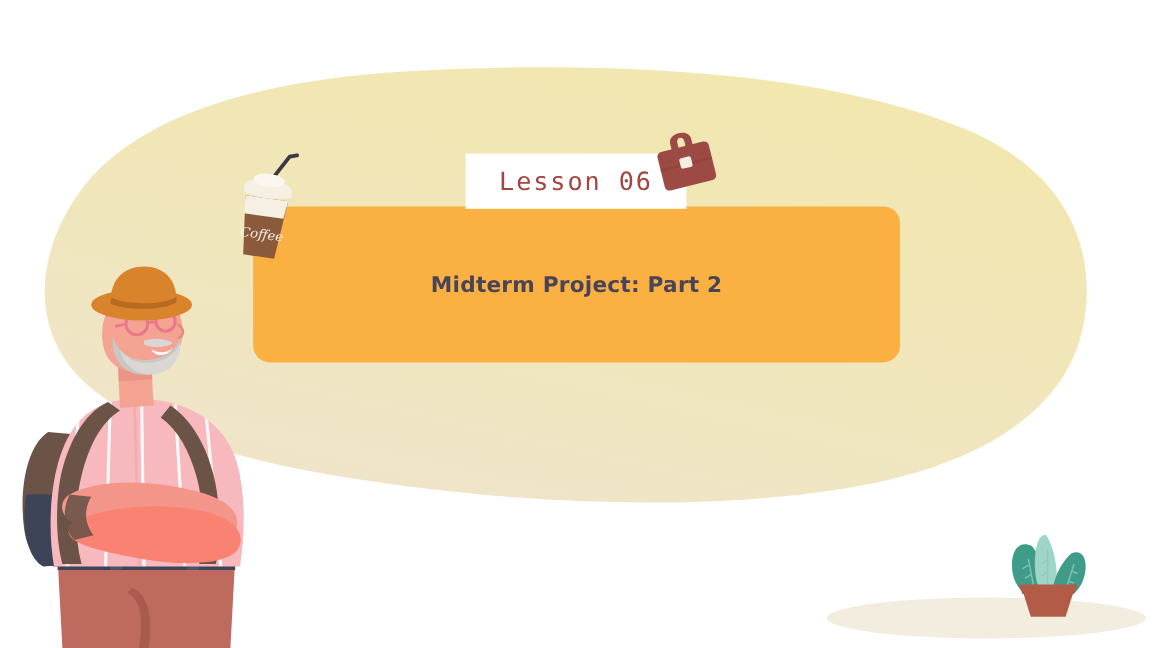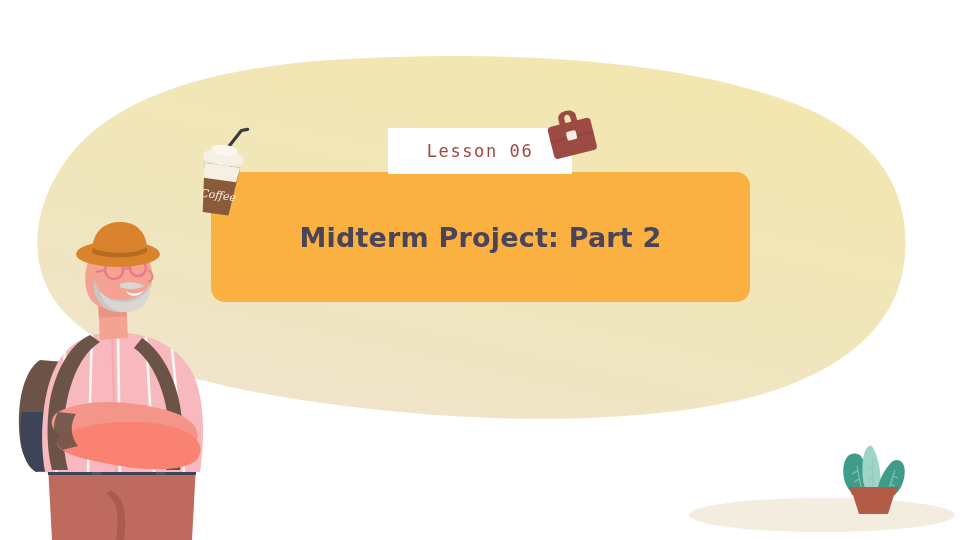--- a/index.html
+++ b/index.html
@@ -34,21 +34,21 @@
     width: 184px;
     height: 46px;
     background: #ffffff;
     display: flex;
     align-items: center;
     justify-content: center;
     z-index: 6;
   }
   .lesson-text {
     font-family: "DejaVu Sans Mono", "Liberation Mono", monospace;
-    font-size: 17px;
+    font-size: 21px;
     letter-spacing: 1.6px;
     color: #A4453F;
     white-space: nowrap;
   }
 
   
   .title-card {
     position: absolute;
     left: 211px;
     top: 172px;
@@ -56,21 +56,21 @@
     height: 130px;
     background: #FBB042;
     border-radius: 14px;
     display: flex;
     align-items: center;
     justify-content: center;
     z-index: 5;
   }
   .title-text {
     font-family: "DejaVu Sans", "Liberation Sans", sans-serif;
-    font-size: 27px;
+    font-size: 18px;
     font-weight: bold;
     color: #4A4458;
     letter-spacing: 0.2px;
     white-space: nowrap;
   }
 
   
   .z-bg   { z-index: 1; }
   .z-deco { z-index: 7; }
   .z-char { z-index: 8; }

